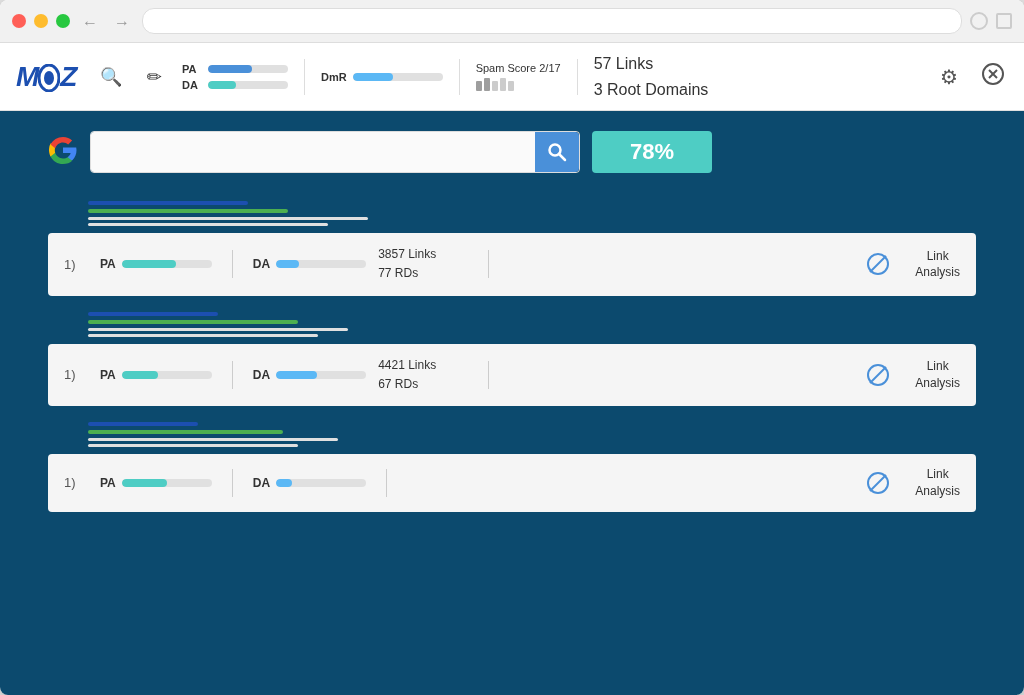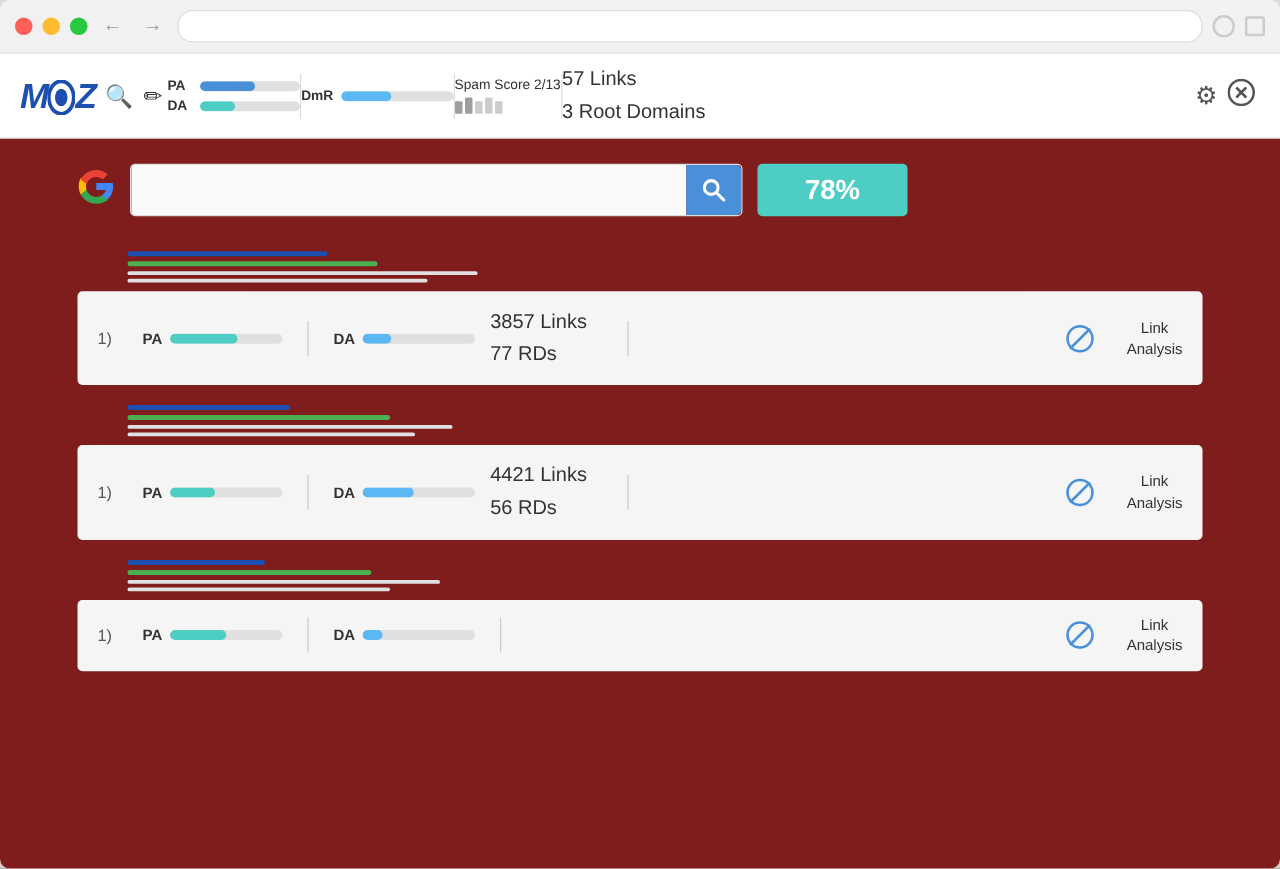--- a/index.html
+++ b/index.html
@@ -66,20 +66,21 @@
       border: 2px solid #ccc;
       border-radius: 2px;
     }
     
     .moz-toolbar {
       background: #fff;
       border-bottom: 1px solid #e0e0e0;
       padding: 8px 16px;
       display: flex;
       align-items: center;
+      gap: 16px;
       min-height: 56px;
     }
     .moz-logo {
       font-size: 28px;
       font-weight: 900;
       color: #1c4fb0;
       font-style: italic;
       letter-spacing: -1px;
       margin-right: 4px;
     }
@@ -153,22 +154,22 @@
     }
     .gear-icon, .close-icon {
       font-size: 20px;
       color: #555;
       cursor: pointer;
       padding: 4px;
     }
     
     .main-content {
       flex: 1;
-      background: #7f1d1d;
-      padding: 20px 62px;
+      background: #0c4a6e;
+      padding: 20px 48px;
       overflow-y: auto;
     }
     
     .search-container {
       display: flex;
       align-items: center;
       gap: 12px;
       margin-bottom: 20px;
     }
     .search-input {
@@ -261,21 +262,21 @@
       height: 100%;
       border-radius: 4px;
     }
     .mini-divider {
       width: 1px;
       height: 28px;
       background: #ccc;
       margin: 0 8px;
     }
     .result-links {
-      font-size: 16px;
+      font-size: 12px;
       color: #333;
       line-height: 1.6;
       min-width: 90px;
     }
     .link-analysis {
       display: flex;
       align-items: center;
       gap: 8px;
       margin-left: auto;
     }
@@ -342,21 +343,21 @@
         <span class="metric-label">DmR</span>
         <div class="metric-bar-bg" style="width:90px">
           <div class="metric-bar-fill fill-lightblue" style="width:45%"></div>
         </div>
       </div>
     </div>
 
     <div class="divider-v"></div>
 
     <div class="spam-section">
-      <span class="spam-label">Spam Score 2/13</span>
+      <span class="spam-label">Spam Score 2/17</span>
       <div class="spam-bars">
         <div class="spam-bar active" style="height:10px"></div>
         <div class="spam-bar active" style="height:13px"></div>
         <div class="spam-bar" style="height:10px"></div>
         <div class="spam-bar" style="height:13px"></div>
         <div class="spam-bar" style="height:10px"></div>
       </div>
     </div>
 
     <div class="divider-v"></div>
@@ -456,21 +457,21 @@
         </div>
         <div class="mini-divider"></div>
         <div class="result-metric">
           <span>DA</span>
           <div class="result-bar-bg" style="width:90px">
             <div class="result-bar-fill" style="width:45%; background:#5bb8f5;"></div>
           </div>
         </div>
         <div class="result-links">
           <div>4421 Links</div>
-          <div>56 RDs</div>
+          <div>67 RDs</div>
         </div>
         <div class="mini-divider"></div>
         <div class="link-analysis">
           <svg width="24" height="24" viewBox="0 0 24 24">
             <circle cx="12" cy="12" r="10" fill="none" stroke="#4a90d9" stroke-width="2"></circle>
             <line x1="4" y1="20" x2="20" y2="4" stroke="#4a90d9" stroke-width="2"></line>
           </svg>
           <div class="link-analysis-label">Link<br>Analysis</div>
         </div>
       </div>

